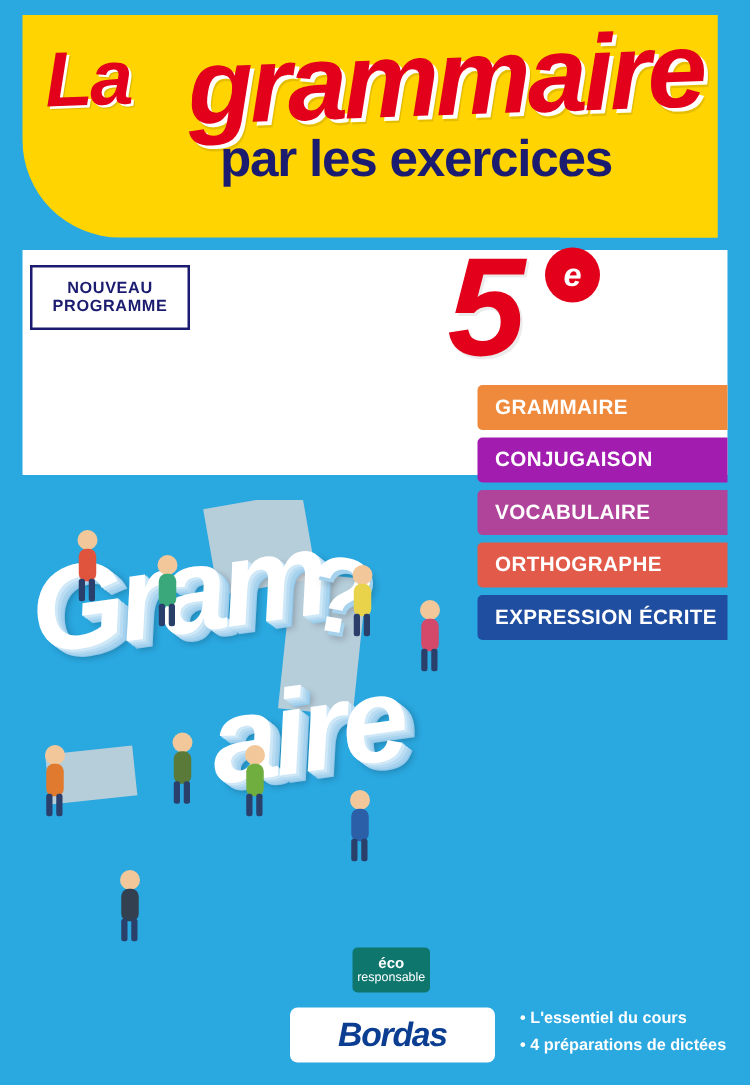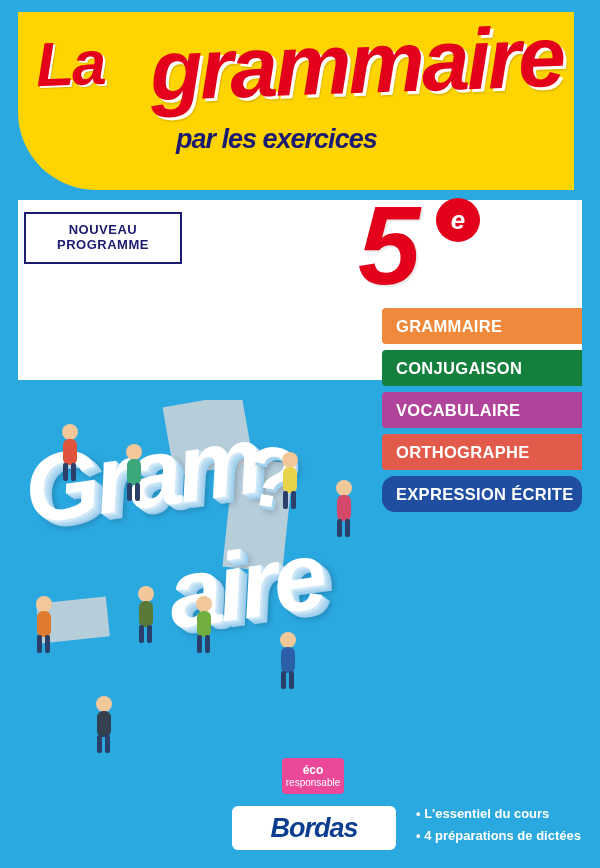--- a/index.html
+++ b/index.html
@@ -66,29 +66,29 @@
   }
   .title-gram{
     position:absolute;left:150px;top:14px;
     font-size:86px;font-weight:bold;font-style:italic;
     color:#e2001a;
     letter-spacing:-3px;
     text-shadow:3px 3px 0 #ffffff, 4px 5px 0 rgba(0,0,0,.10);
     transform:rotate(-2deg);
   }
   .title-sub{
-    position:absolute;left:176px;top:124px;
-    font-size:27px;font-weight:bold;font-style:italic;
+    position:absolute;left:176px;top:104px;
+    font-size:41px;font-weight:bold;
     color:#1b1b6f;
     letter-spacing:-1px;
   }
   
   .badge{
     position:absolute;left:24px;top:212px;
-    width:158px;height:52px;
+    width:128px;height:52px;
     background:#ffffff;
     border:2px solid #1b1b6f;
     box-sizing:border-box;
     display:flex;flex-direction:column;align-items:center;justify-content:center;
     line-height:1.15;
   }
   .badge span{
     font-size:13px;font-weight:bold;color:#1b1b6f;letter-spacing:.5px;
   }
   
@@ -171,21 +171,21 @@
   }
   
   .fig{position:absolute;}
   .fig .head{width:16px;height:16px;border-radius:50%;position:absolute;left:0;top:0;}
   .fig .body{width:14px;height:26px;border-radius:6px;position:absolute;left:1px;top:15px;}
   .fig .leg{width:5px;height:18px;position:absolute;top:39px;background:#2b3f6b;border-radius:2px;}
   
   .eco{
     position:absolute;left:282px;bottom:74px;
     width:62px;height:36px;
-    background:#ec4899;color:#ffffff;
+    background:#0f766e;color:#ffffff;
     border-radius:4px;
     display:flex;flex-direction:column;align-items:center;justify-content:center;
     line-height:1.1;
   }
   .eco .eco1{font-size:12px;font-weight:bold;}
   .eco .eco2{font-size:10px;}
   .bordas{
     position:absolute;left:232px;bottom:18px;
     width:164px;height:44px;
     background:#ffffff;border-radius:6px;
@@ -224,24 +224,24 @@
     <span>PROGRAMME</span>
   </div>
 
   <div class="level">
     <div class="level-num">5</div>
     <div class="level-sup">e</div>
   </div>
 
   <div class="bars">
     <div class="bar" style="background: rgb(239, 138, 60);">GRAMMAIRE</div>
-    <div class="bar" style="background: #15803d;">CONJUGAISON</div>
+    <div class="bar" style="background: #a21caf;">CONJUGAISON</div>
     <div class="bar" style="background: rgb(176, 67, 154);">VOCABULAIRE</div>
     <div class="bar" style="background: rgb(226, 91, 74);">ORTHOGRAPHE</div>
-    <div class="bar" style="background: rgb(31, 78, 161); border-radius: 13px;">EXPRESSION ÉCRITE</div>
+    <div class="bar" style="background: rgb(31, 78, 161);">EXPRESSION ÉCRITE</div>
   </div>
 
   <div class="illus">
     <div class="grey-shape" style="left:150px;top:0px;width:80px;height:70px;transform:rotate(-10deg);"></div>
     <div class="grey-shape" style="left:210px;top:60px;width:60px;height:110px;transform:rotate(6deg);"></div>
     <div class="grey-shape" style="left:20px;top:200px;width:70px;height:40px;transform:rotate(-6deg);"></div>
 
     <div class="word3d">Gram</div>
     <div class="qmark">?</div>
     <div class="word3d-2">aire</div>

